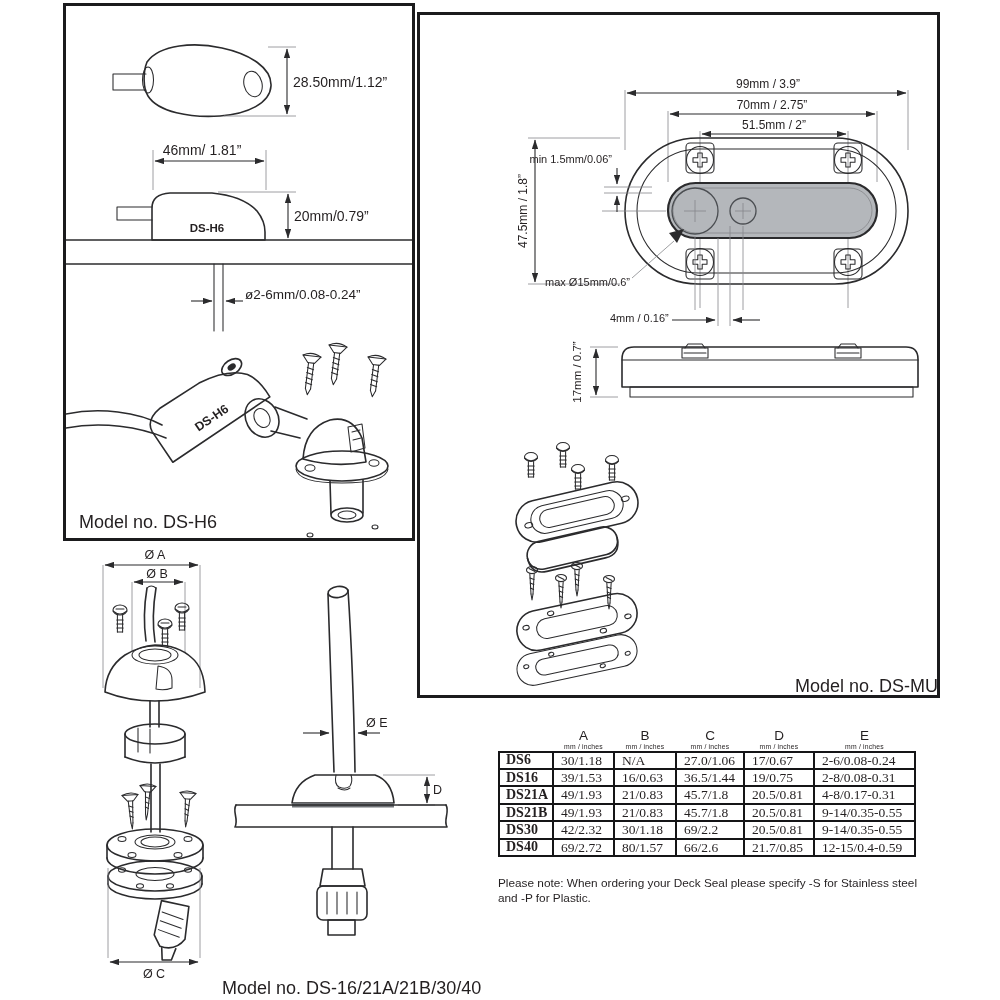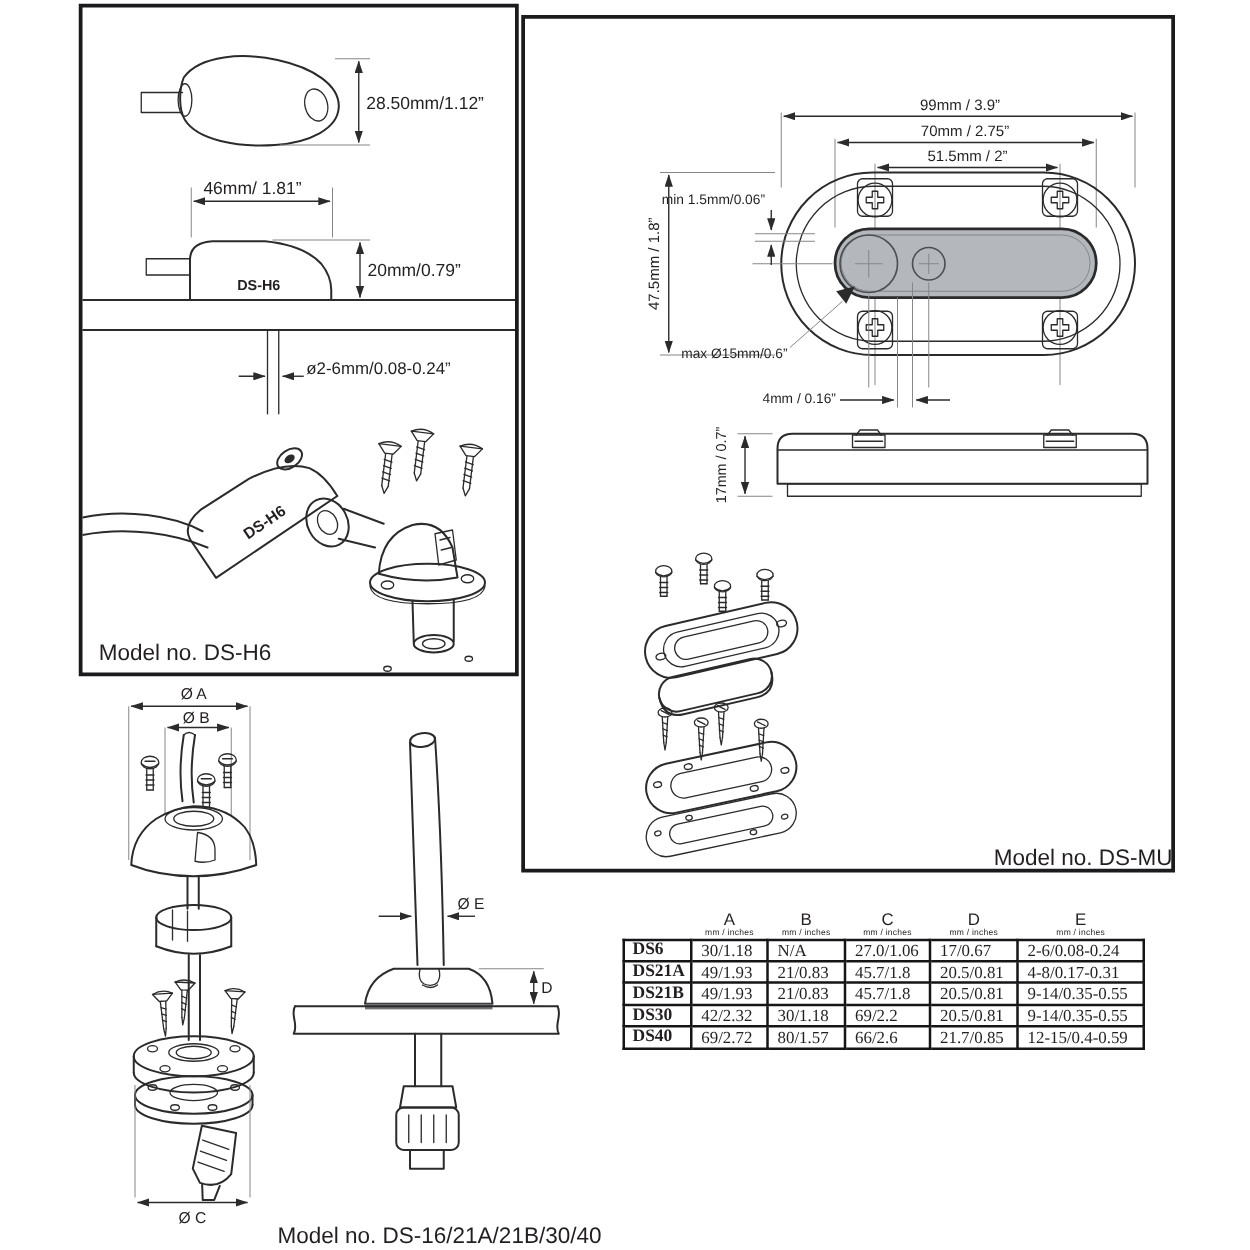--- a/index.html
+++ b/index.html
@@ -433,20 +433,28 @@
       <tbody>
         <tr>
           <th>DS6</th>
           <td>30/1.18</td>
           <td>N/A</td>
           <td>27.0/1.06</td>
           <td>17/0.67</td>
           <td>2-6/0.08-0.24</td>
         </tr>
         <tr>
+          <th>DS16</th>
+          <td>39/1.53</td>
+          <td>16/0.63</td>
+          <td>36.5/1.44</td>
+          <td>19/0.75</td>
+          <td>2-8/0.08-0.31</td>
+        </tr>
+        <tr>
           <th>DS21A</th>
           <td>49/1.93</td>
           <td>21/0.83</td>
           <td>45.7/1.8</td>
           <td>20.5/0.81</td>
           <td>4-8/0.17-0.31</td>
         </tr>
         <tr>
           <th>DS21B</th>
           <td>49/1.93</td>
@@ -469,15 +477,16 @@
           <td>80/1.57</td>
           <td>66/2.6</td>
           <td>21.7/0.85</td>
           <td>12-15/0.4-0.59</td>
         </tr>
       </tbody>
     </table>
   </div>
 
   <div id="note">
+    <div>Please note: When ordering your Deck Seal please specify -S for Stainless steel and -P for Plastic.</div>
   </div>
 
 </div>
 
 </body></html>

